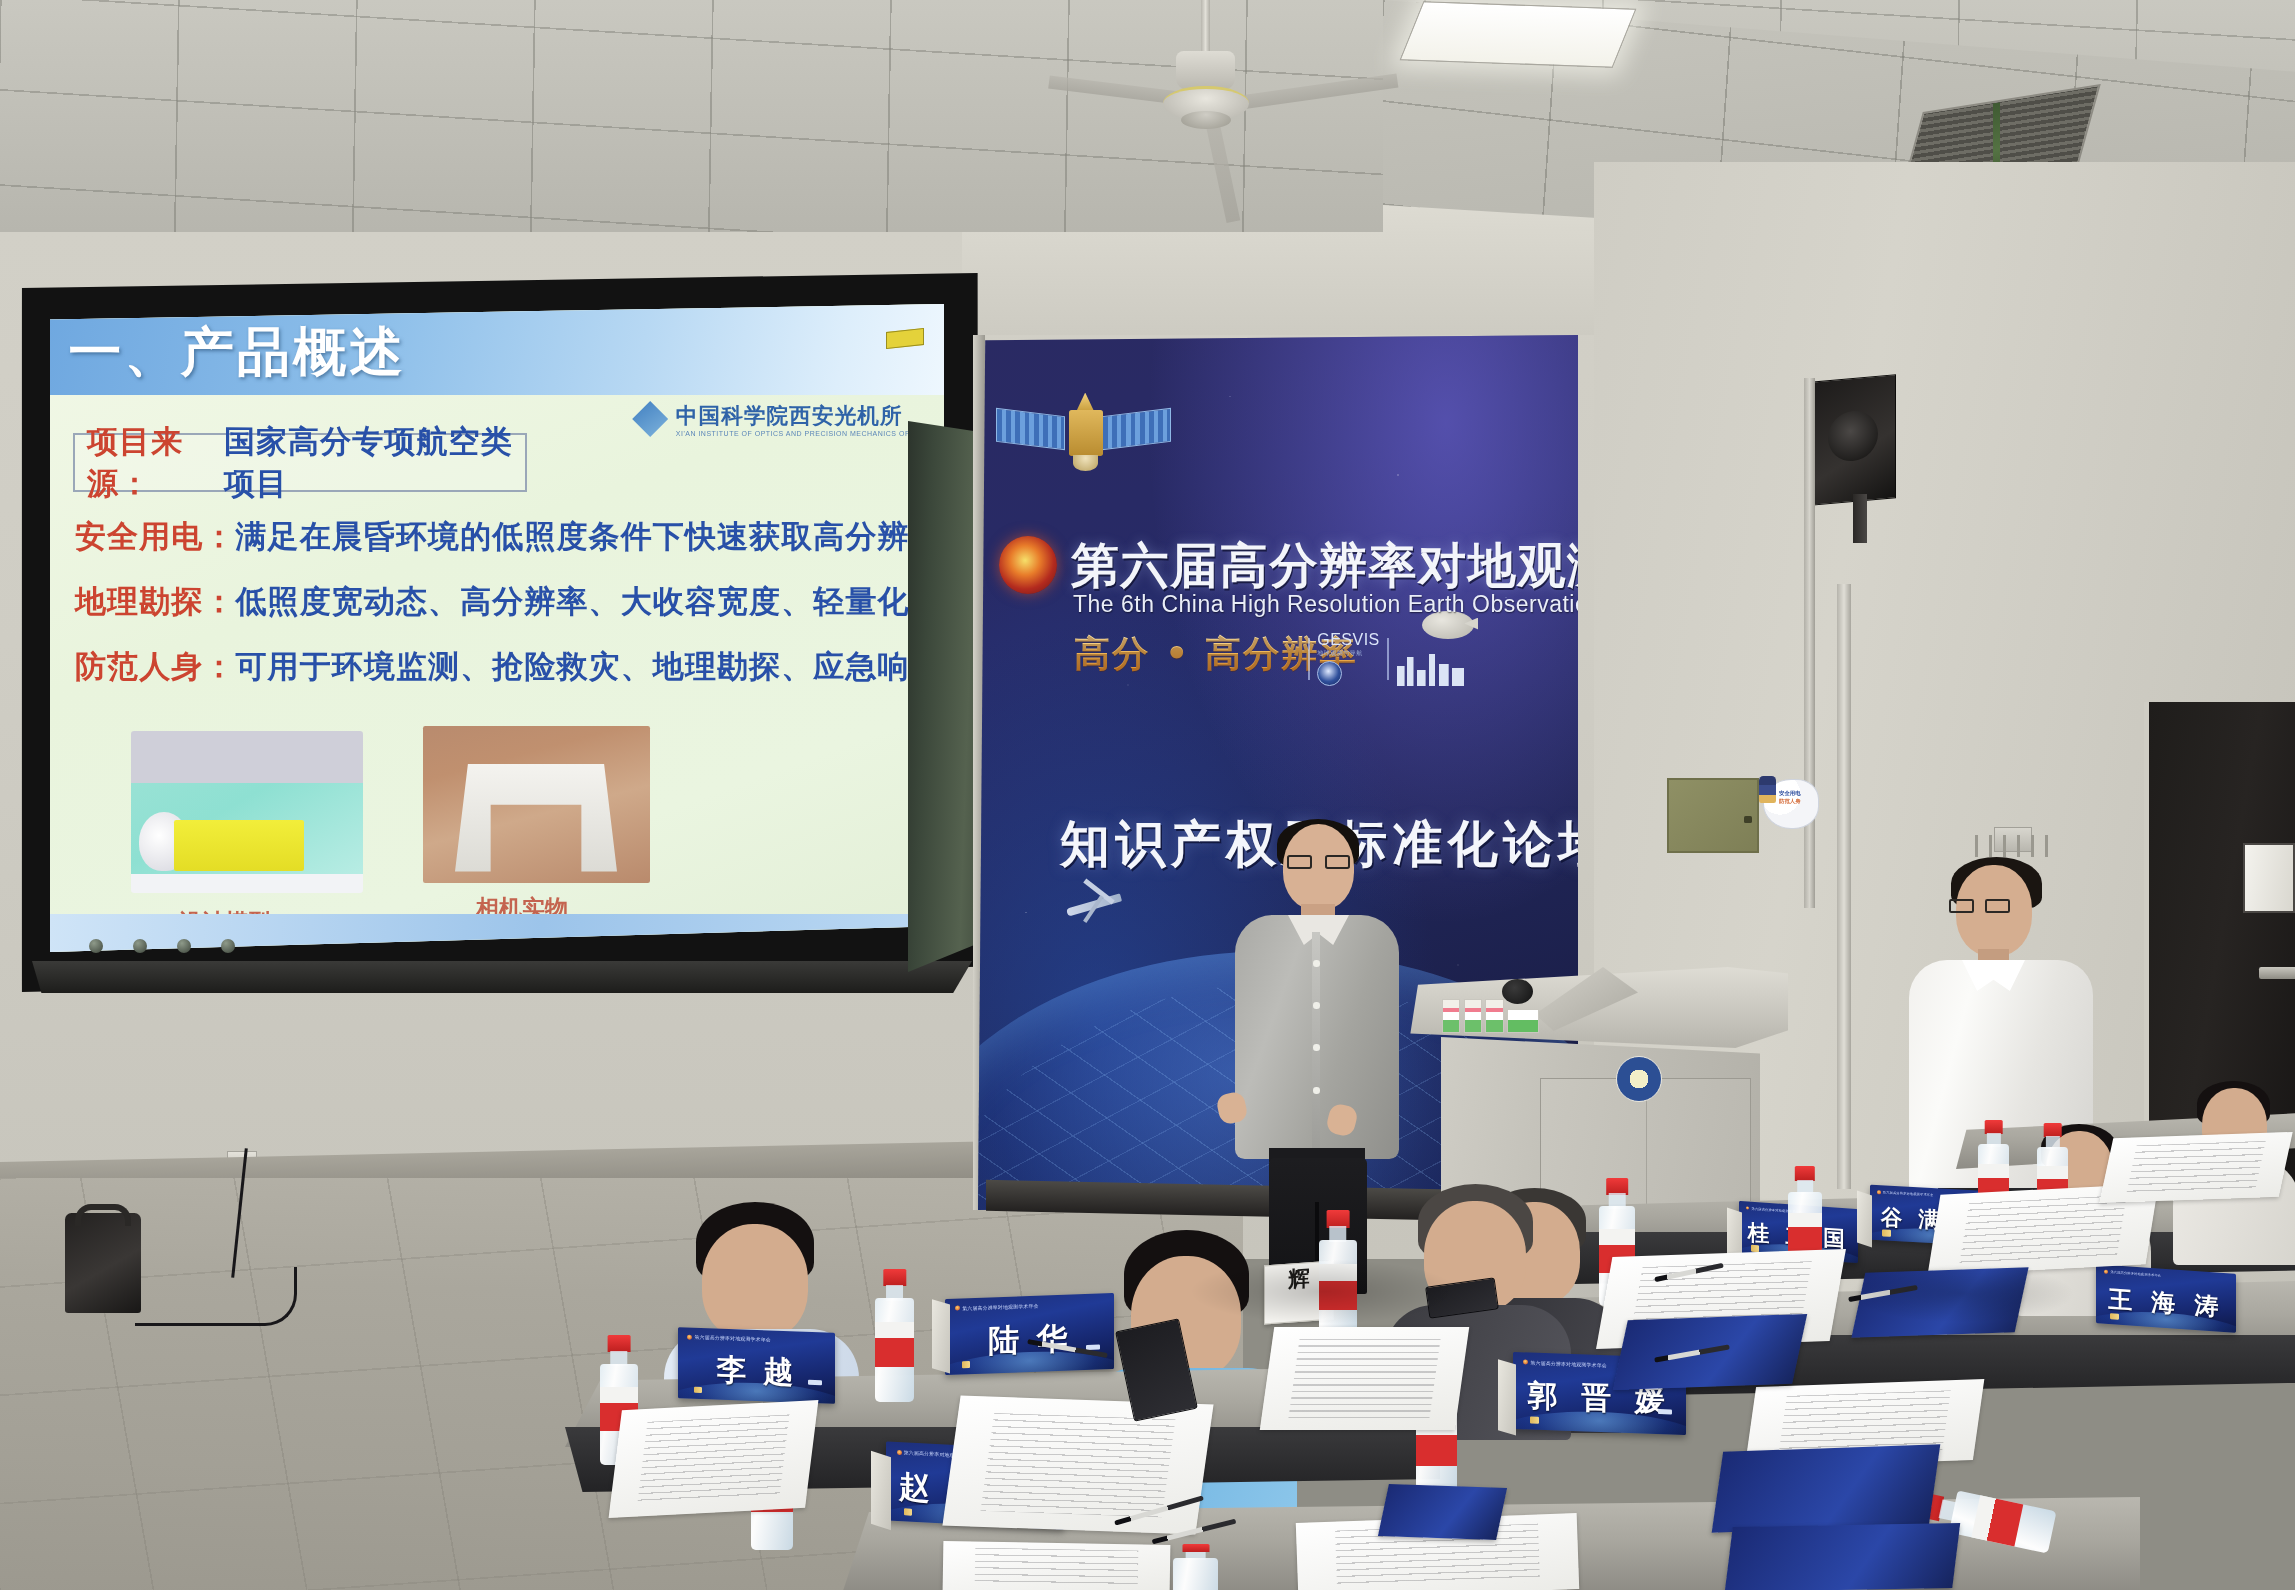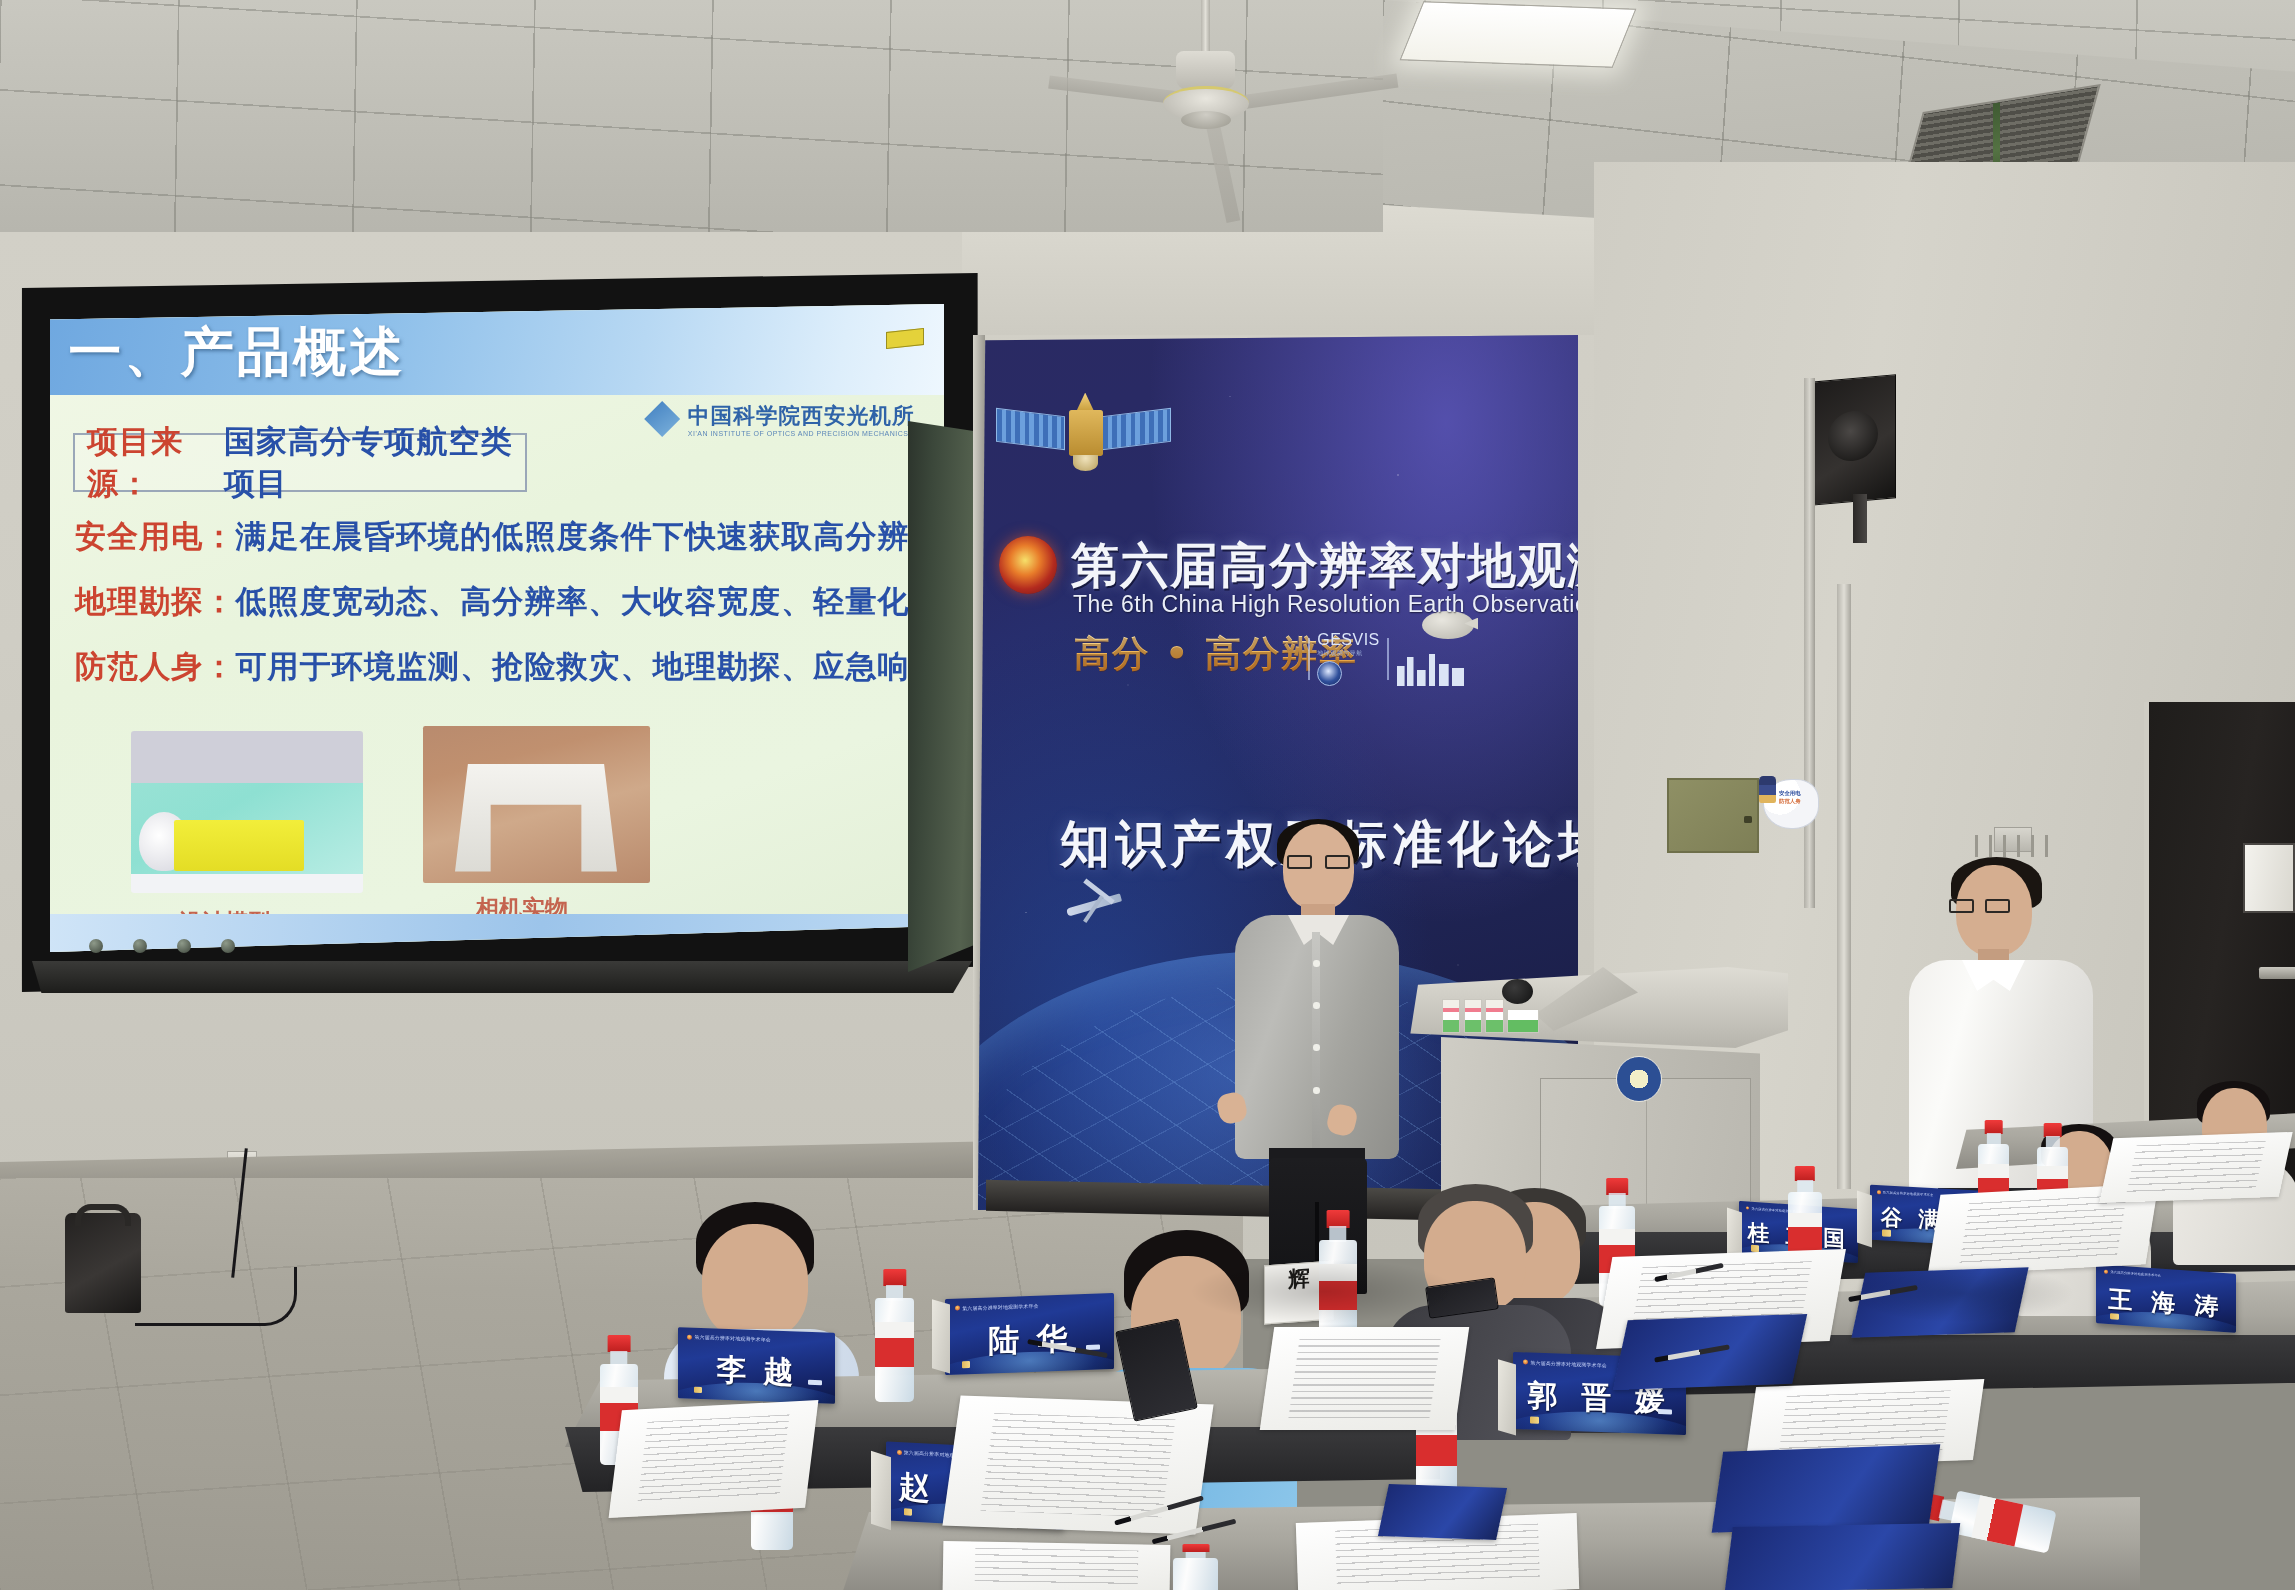--- a/index.html
+++ b/index.html
@@ -140,21 +140,21 @@
     background: linear-gradient(100deg, #6fa8e0 0%, #8fc0ea 38%, #b7d8f3 66%, #ddeefb 88%, #eef7fe 100%);
   }
   .slide-title {
     position: absolute; left: 18.4px; top: 13px;
     font-size: 53px; font-weight: 700; color: #ffffff;
     text-shadow: 1.6px 2.2px 3.8px rgba(40,80,120,0.6);
     letter-spacing: 3.2px;
     font-family: "DejaVu Sans", sans-serif;
   }
   .inst-logo {
-    position: absolute; right: 4px; top: 97px;
+    position: absolute; right: 16px; top: 97px;
     display: flex; align-items: flex-start; gap: 7.6px;
   }
   .inst-mark {
     width: 36px; height: 36px;
     background: linear-gradient(145deg,#3f7ec0,#7fb4dd);
     clip-path: polygon(50% 0%, 100% 50%, 50% 100%, 0% 50%);
   }
   .inst-name {
     font-size: 21.6px; font-weight: 700; color: #2f63a8;
     font-family: "DejaVu Sans", sans-serif; letter-spacing: 1.1px;

